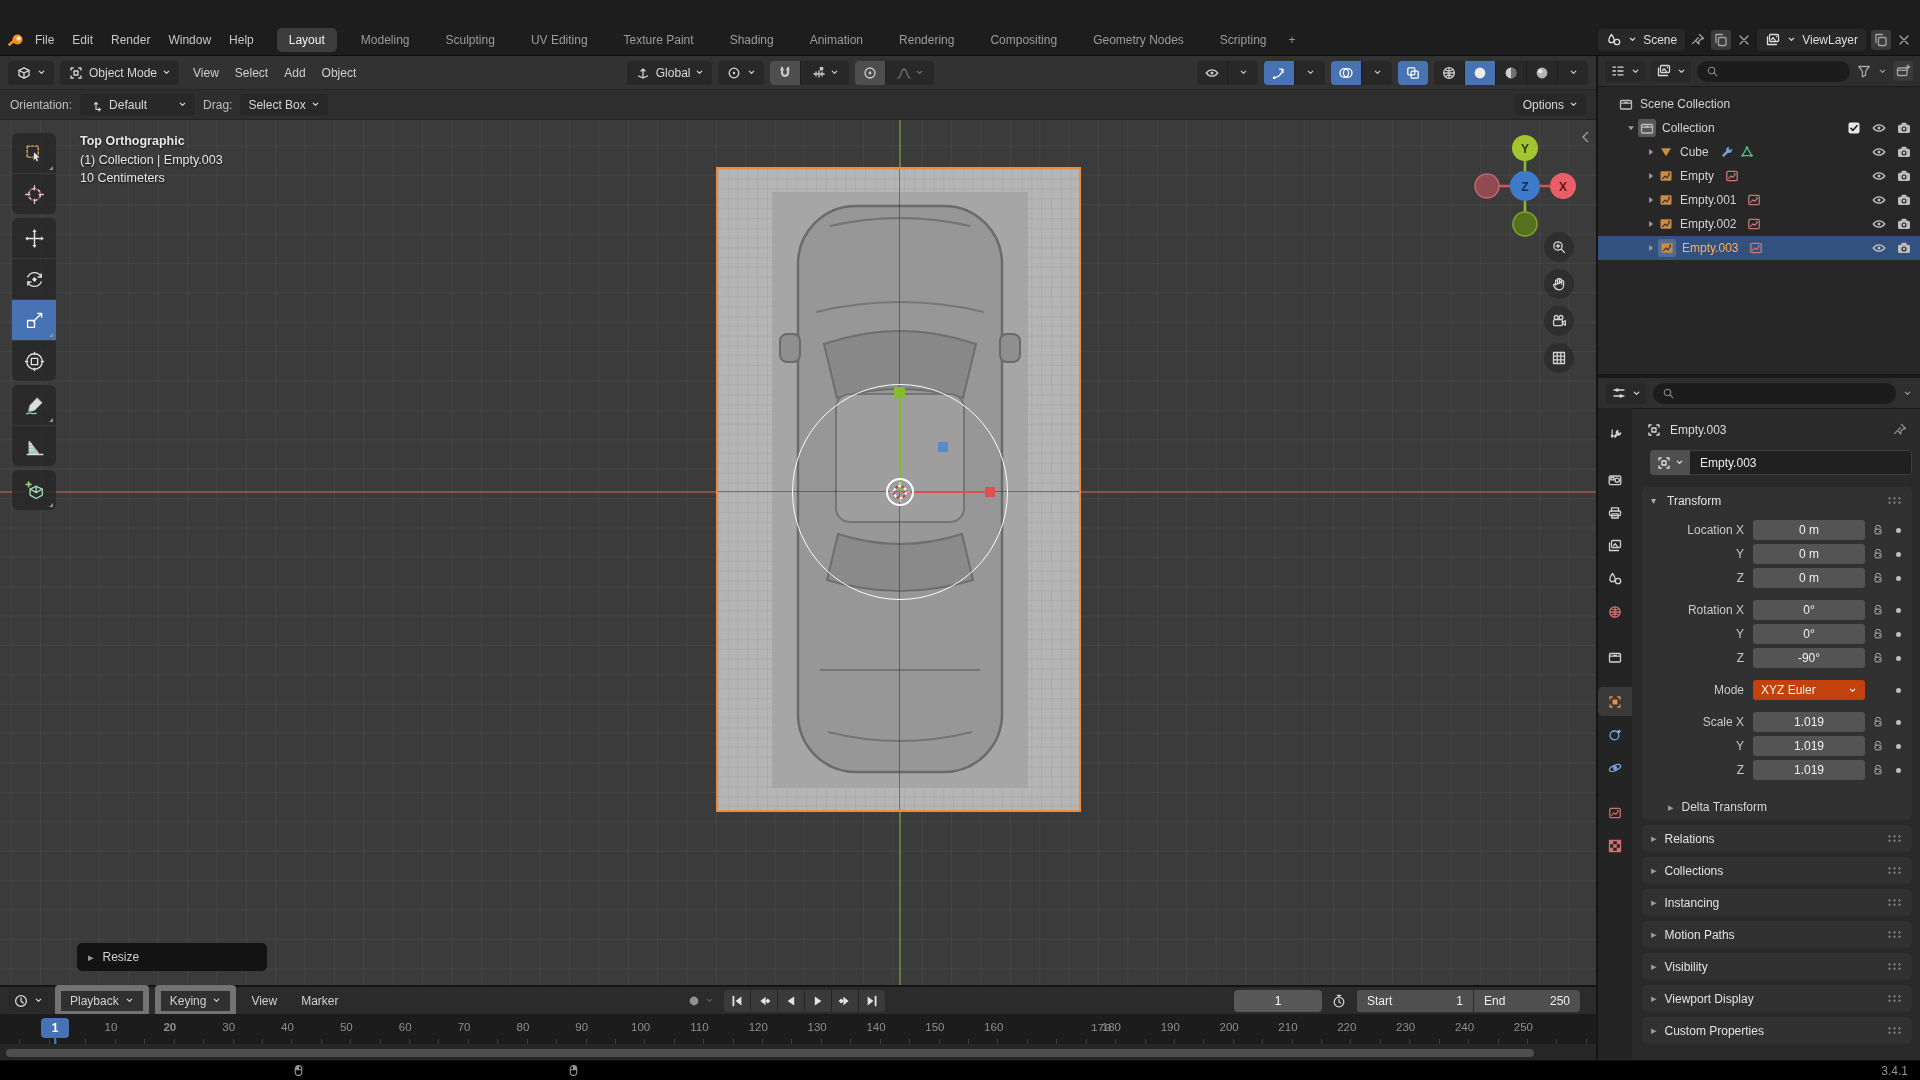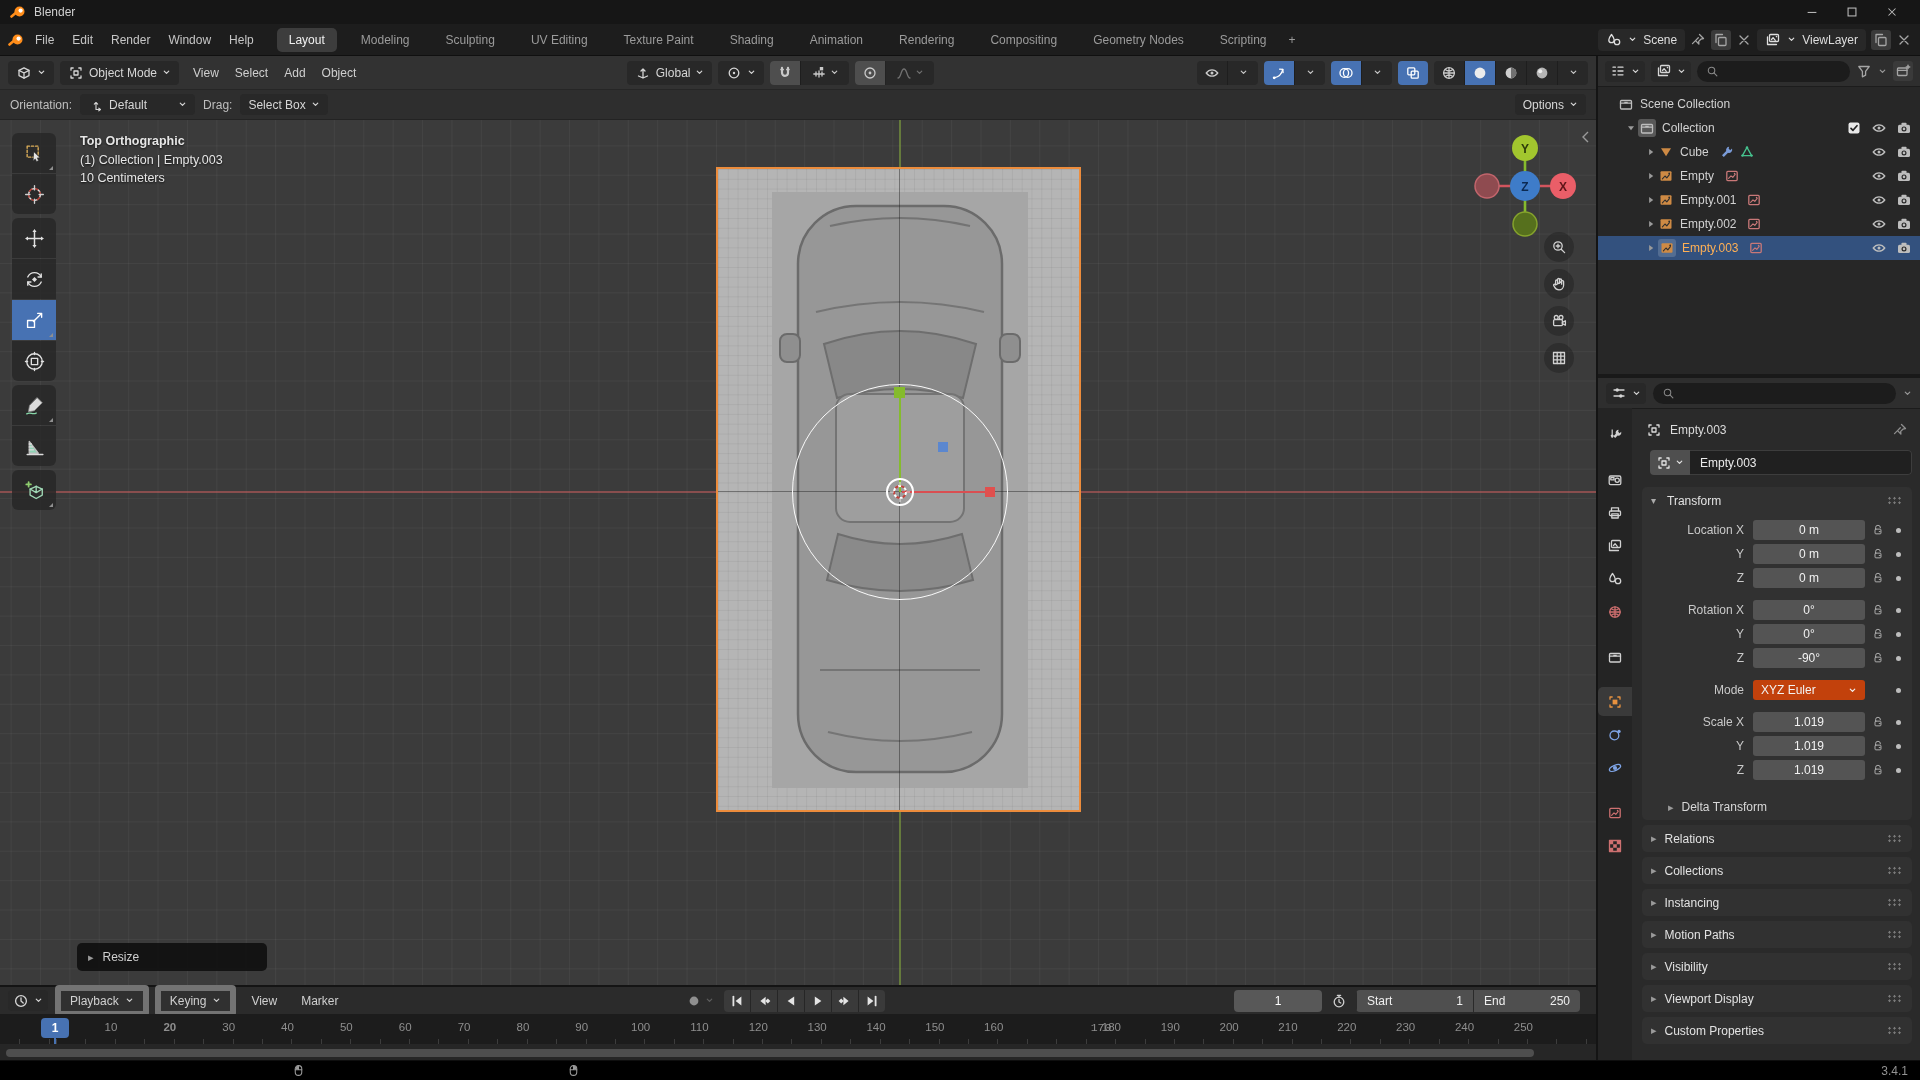--- a/index.html
+++ b/index.html
@@ -150,47 +150,20 @@
   
   .statusbar{left:0;top:1060px;width:1920px;height:20px;background:#000000;display:flex;align-items:center;color:#9a9a9a;border-top:1px solid #0e0e0e;box-sizing:border-box;}
   .sb-h1{margin-left:292px;} .sb-h2{margin-left:262px;}
   .sb-version{margin-left:auto;margin-right:12px;color:#929292;}
 </style>
 </head>
 <body>
 
 <div class="app">
 
-  <div class="abs titlebar">
-    <span class="i" id="logo-title">
-        <svg viewBox="0 0 16 16" width="16" height="16" fill="none" stroke="currentColor" stroke-width="1.3" stroke-linecap="round" stroke-linejoin="round">
-          <circle cx="9.5" cy="7.5" r="5" fill="#ff8d1a" stroke="none"></circle>
-          <circle cx="10.6" cy="6.6" r="2.1" fill="#fff" stroke="none"></circle>
-          <path d="M1.5 12.5L6.2 8.6" stroke="#ff8d1a" stroke-width="2.6"></path>
-        </svg>
-      </span>
-    <span class="t">Blender</span>
-    <div class="win-controls">
-      <span class="win-btn">
-          <svg width="14" height="14" viewBox="0 0 16 16" stroke="currentColor" fill="none" stroke-width="1.2">
-            <path d="M3 8.5h10"></path>
-          </svg>
-        </span>
-      <span class="win-btn">
-          <svg width="14" height="14" viewBox="0 0 16 16" stroke="currentColor" fill="none" stroke-width="1.2">
-            <rect x="3.5" y="3.5" width="9" height="9"></rect>
-          </svg>
-        </span>
-      <span class="win-btn">
-          <svg width="14" height="14" viewBox="0 0 16 16" stroke="currentColor" fill="none" stroke-width="1.2">
-            <path d="M4 4l8 8M12 4l-8 8"></path>
-          </svg>
-        </span>
-    </div>
-  </div>
 
   <div class="abs topbar">
     <span class="i" id="logo-top">
         <svg viewBox="0 0 16 16" width="16" height="16" fill="none" stroke="currentColor" stroke-width="1.3" stroke-linecap="round" stroke-linejoin="round">
           <circle cx="9.5" cy="7.5" r="5" fill="#ff8d1a" stroke="none"></circle>
           <circle cx="10.6" cy="6.6" r="2.1" fill="#fff" stroke="none"></circle>
           <path d="M1.5 12.5L6.2 8.6" stroke="#ff8d1a" stroke-width="2.6"></path>
         </svg>
       </span>
     <div id="menubar" style="display:flex;">

